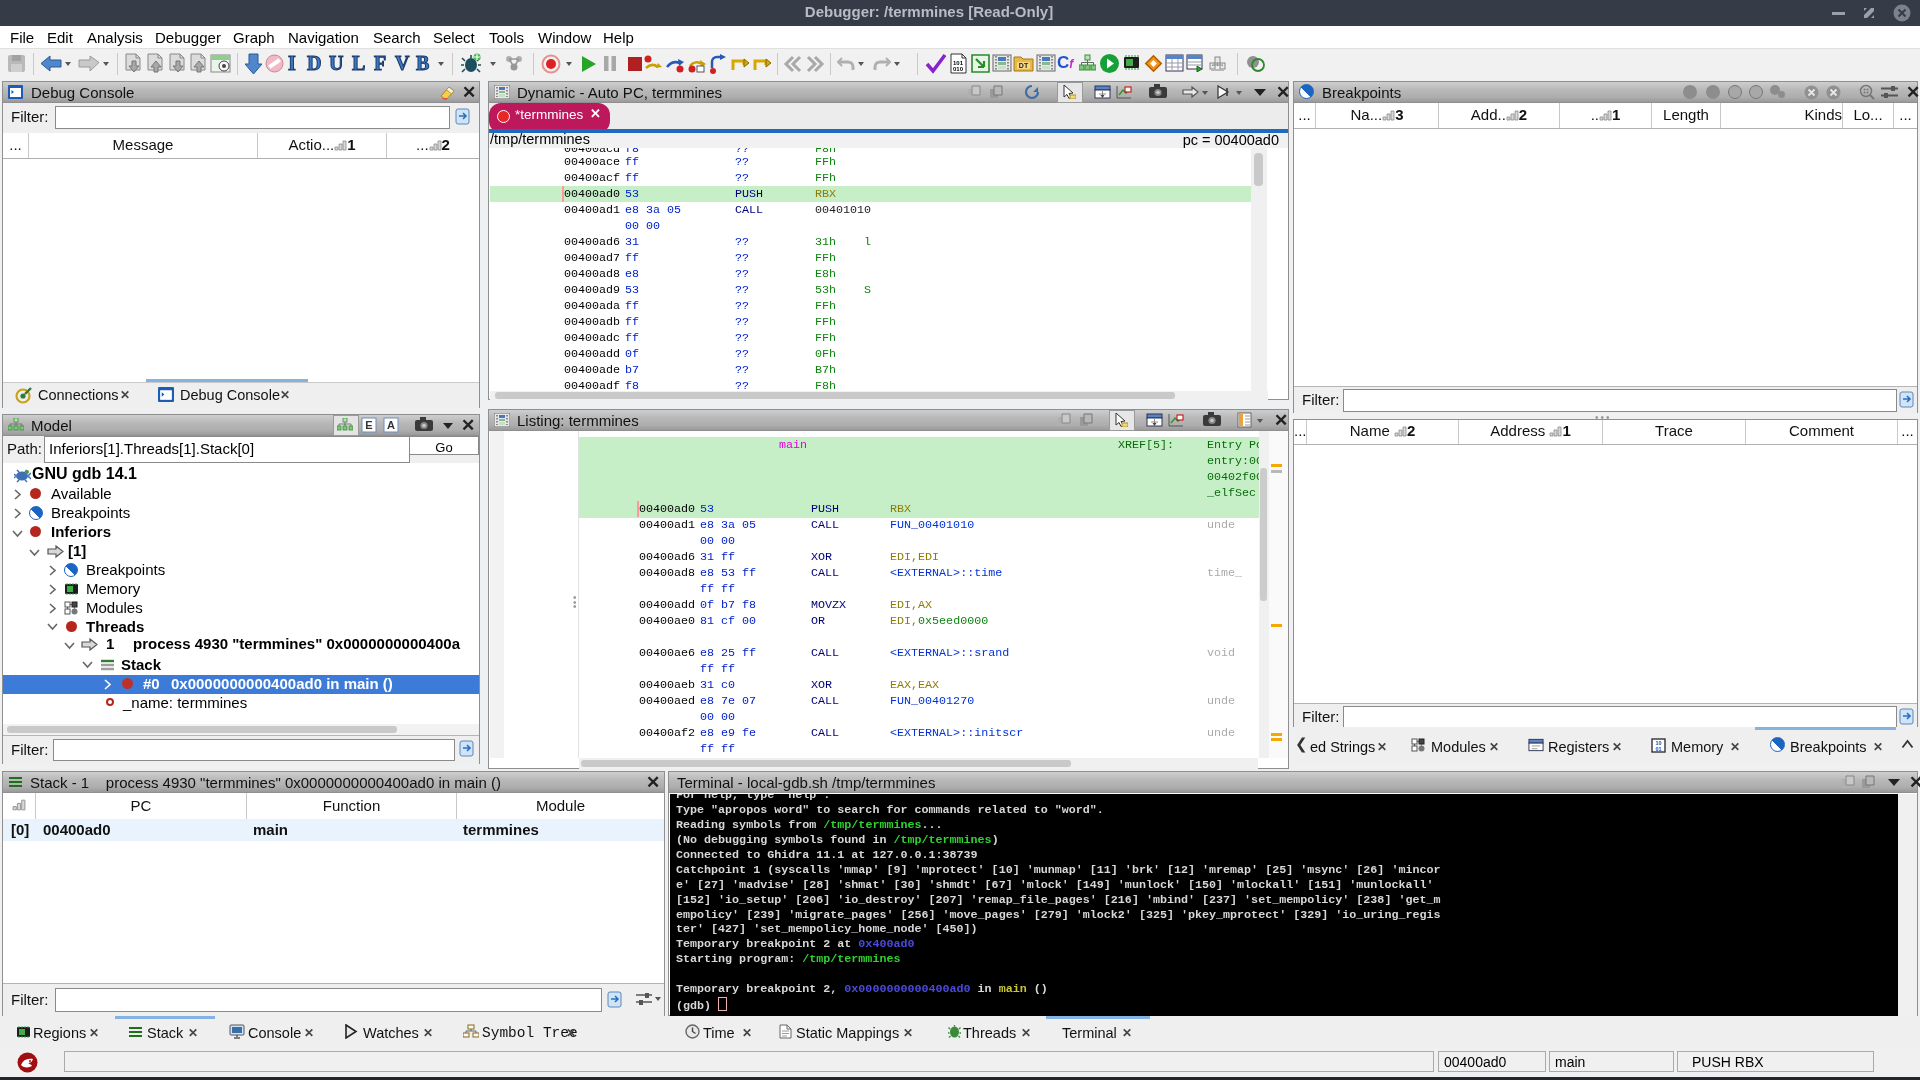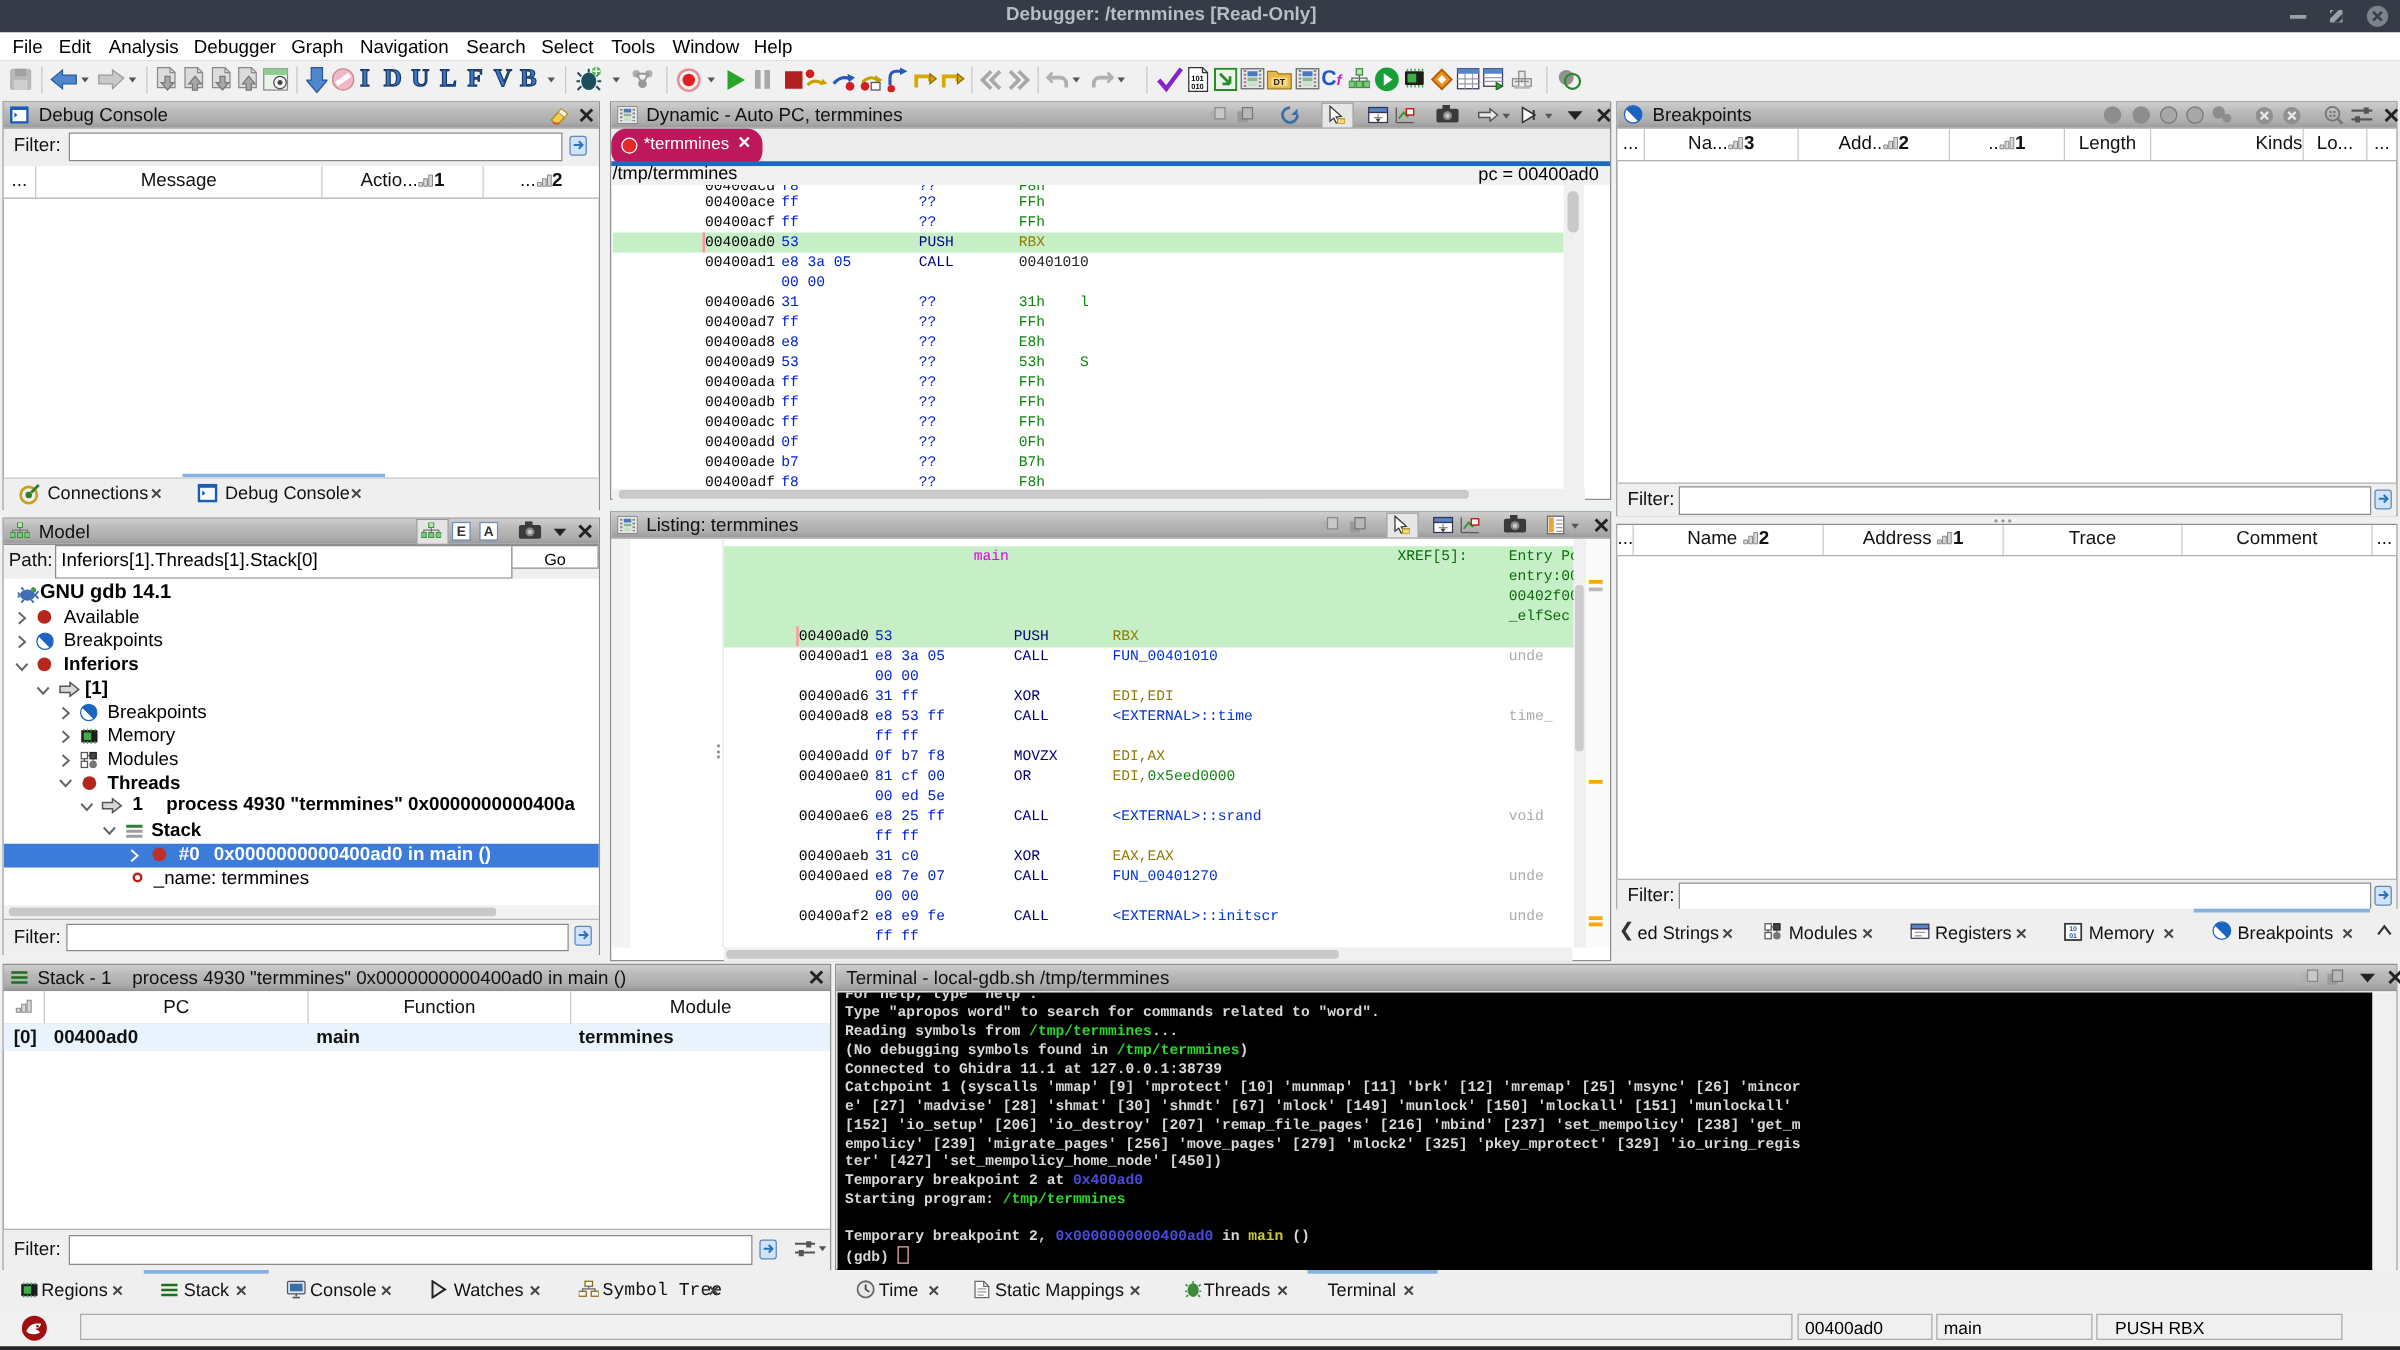--- a/index.html
+++ b/index.html
@@ -652,21 +652,20 @@
     <div class="drow" style="left:0;top:38px;width:680px;"><span class="abs" style="left:628px;color:#0b6b0b;">00402f00</span></div>
     <div class="drow" style="left:0;top:54px;width:680px;"><span class="abs" style="left:628px;color:#0b6b0b;">_elfSec</span></div>
     <div class="drow" style="left:0;top:70px;width:680px;"><span class="abs" style="left:58px;width:2px;height:16px;background:#ff9999;"></span><span class="abs" style="left:60px;">00400ad0</span><span class="abs" style="left:121px;color:#0021cc;">53</span><span class="abs" style="left:232px;color:#00007c;">PUSH</span><span class="abs" style="left:311px;color:#8f7c00;">RBX</span></div>
     <div class="drow" style="left:0;top:86px;width:680px;"><span class="abs" style="left:60px;">00400ad1</span><span class="abs" style="left:121px;color:#0021cc;">e8 3a 05</span><span class="abs" style="left:232px;color:#00007c;">CALL</span><span class="abs" style="left:311px;color:#0032d8;">FUN_00401010</span><span class="abs" style="left:628px;color:#ababab;">unde</span></div>
     <div class="drow" style="left:0;top:102px;width:680px;"><span class="abs" style="left:121px;color:#0021cc;">00 00</span></div>
     <div class="drow" style="left:0;top:118px;width:680px;"><span class="abs" style="left:60px;">00400ad6</span><span class="abs" style="left:121px;color:#0021cc;">31 ff</span><span class="abs" style="left:232px;color:#00007c;">XOR</span><span class="abs" style="left:311px;color:#8f7c00;">EDI,EDI</span></div>
     <div class="drow" style="left:0;top:134px;width:680px;"><span class="abs" style="left:60px;">00400ad8</span><span class="abs" style="left:121px;color:#0021cc;">e8 53 ff</span><span class="abs" style="left:232px;color:#00007c;">CALL</span><span class="abs" style="left:311px;color:#0032d8;">&lt;EXTERNAL&gt;::time</span><span class="abs" style="left:628px;color:#ababab;">time_</span></div>
     <div class="drow" style="left:0;top:150px;width:680px;"><span class="abs" style="left:121px;color:#0021cc;">ff ff</span></div>
     <div class="drow" style="left:0;top:166px;width:680px;"><span class="abs" style="left:60px;">00400add</span><span class="abs" style="left:121px;color:#0021cc;">0f b7 f8</span><span class="abs" style="left:232px;color:#00007c;">MOVZX</span><span class="abs" style="left:311px;color:#8f7c00;">EDI,AX</span></div>
     <div class="drow" style="left:0;top:182px;width:680px;"><span class="abs" style="left:60px;">00400ae0</span><span class="abs" style="left:121px;color:#0021cc;">81 cf 00</span><span class="abs" style="left:232px;color:#00007c;">OR</span><span class="abs" style="left:311px;color:#8f7c00;">EDI,<span style="color:#0f830f;">0x5eed0000</span></span></div>
-    <div class="drow" style="left:0;top:198px;width:680px;"><span class="abs" style="left:121px;color:#0021cc;">00 ed 5e</span></div>
     <div class="drow" style="left:0;top:214px;width:680px;"><span class="abs" style="left:60px;">00400ae6</span><span class="abs" style="left:121px;color:#0021cc;">e8 25 ff</span><span class="abs" style="left:232px;color:#00007c;">CALL</span><span class="abs" style="left:311px;color:#0032d8;">&lt;EXTERNAL&gt;::srand</span><span class="abs" style="left:628px;color:#ababab;">void</span></div>
     <div class="drow" style="left:0;top:230px;width:680px;"><span class="abs" style="left:121px;color:#0021cc;">ff ff</span></div>
     <div class="drow" style="left:0;top:246px;width:680px;"><span class="abs" style="left:60px;">00400aeb</span><span class="abs" style="left:121px;color:#0021cc;">31 c0</span><span class="abs" style="left:232px;color:#00007c;">XOR</span><span class="abs" style="left:311px;color:#8f7c00;">EAX,EAX</span></div>
     <div class="drow" style="left:0;top:262px;width:680px;"><span class="abs" style="left:60px;">00400aed</span><span class="abs" style="left:121px;color:#0021cc;">e8 7e 07</span><span class="abs" style="left:232px;color:#00007c;">CALL</span><span class="abs" style="left:311px;color:#0032d8;">FUN_00401270</span><span class="abs" style="left:628px;color:#ababab;">unde</span></div>
     <div class="drow" style="left:0;top:278px;width:680px;"><span class="abs" style="left:121px;color:#0021cc;">00 00</span></div>
     <div class="drow" style="left:0;top:294px;width:680px;"><span class="abs" style="left:60px;">00400af2</span><span class="abs" style="left:121px;color:#0021cc;">e8 e9 fe</span><span class="abs" style="left:232px;color:#00007c;">CALL</span><span class="abs" style="left:311px;color:#0032d8;">&lt;EXTERNAL&gt;::initscr</span><span class="abs" style="left:628px;color:#ababab;">unde</span></div>
     <div class="drow" style="left:0;top:310px;width:680px;"><span class="abs" style="left:121px;color:#0021cc;">ff ff</span></div>
   </div>
   <div class="abs" style="left:770px;top:21px;width:10px;height:327px;background:#f0f0f0;">
     <div class="abs" style="left:1px;top:37px;width:7px;height:133px;background:#cccccc;border-radius:3px;"></div>

